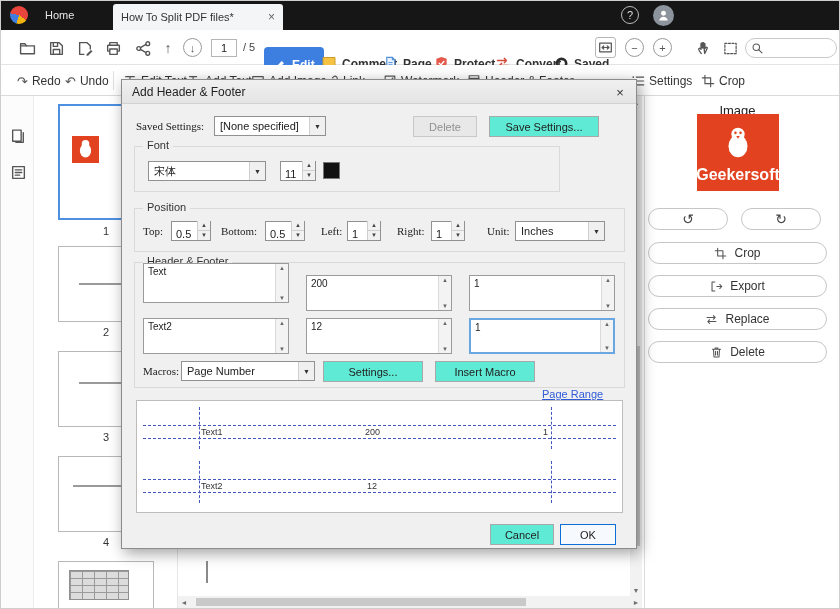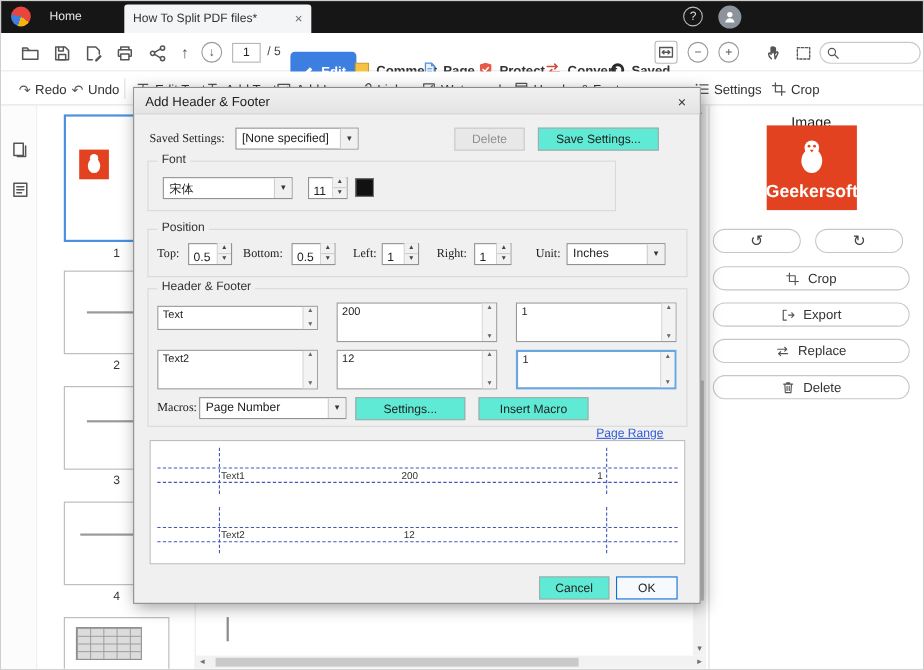--- a/index.html
+++ b/index.html
@@ -485,21 +485,21 @@
       <div class="dlabel" style="left:352px;top:16px">Unit:</div>
       <div class="sel" style="left:380px;top:12px;width:90px">
         <span>Inches</span>
         <span class="car">▼</span>
       </div>
     </div>
 
     <div class="grp" style="left:12px;top:182px;width:491px;height:126px">
       <span class="lg">Header &amp; Footer</span>
 
-      <div class="ta" style="left:8px;top:15px;width:146px;height:22px">
+      <div class="ta" style="left:8px;top:0;width:146px;height:40px">
         <span>Text</span>
         <span class="tsb">
             <i style="top:1px">▲</i>
             <i style="bottom:1px">▼</i>
           </span>
       </div>
       <div class="ta" style="left:171px;top:12px;width:146px;height:36px">
         <span>200</span>
         <span class="tsb">
             <i style="top:1px">▲</i>

